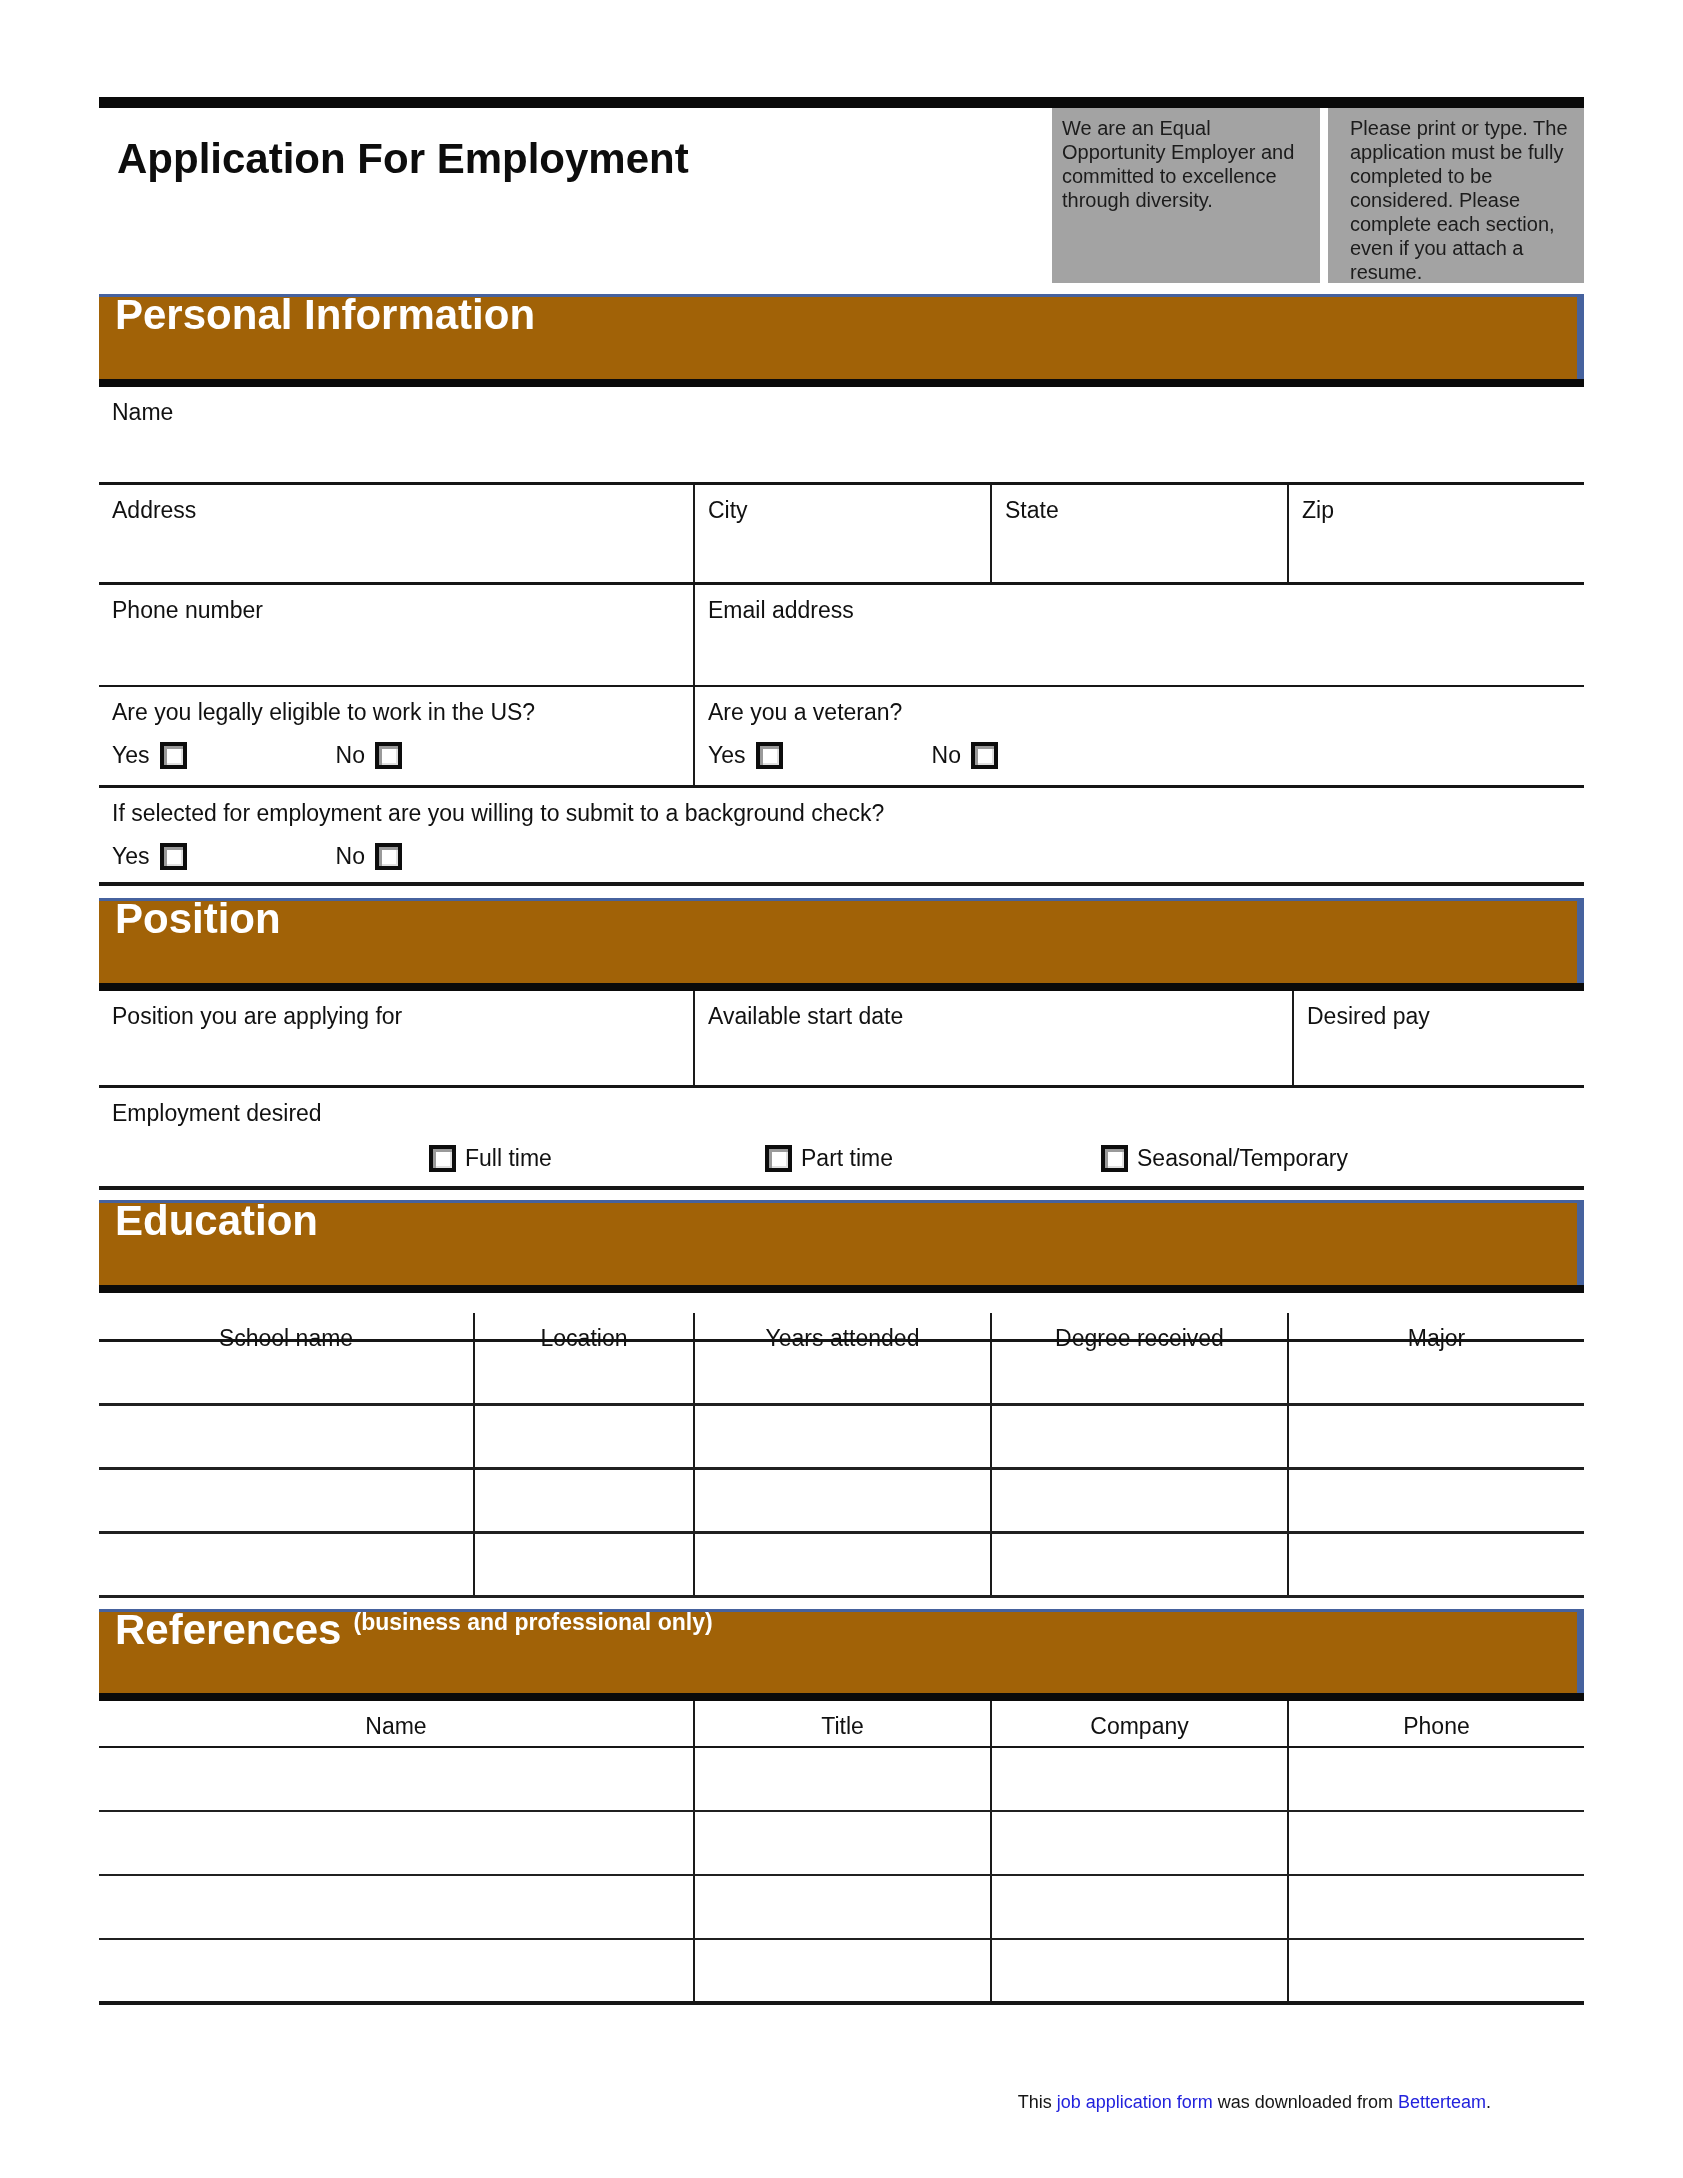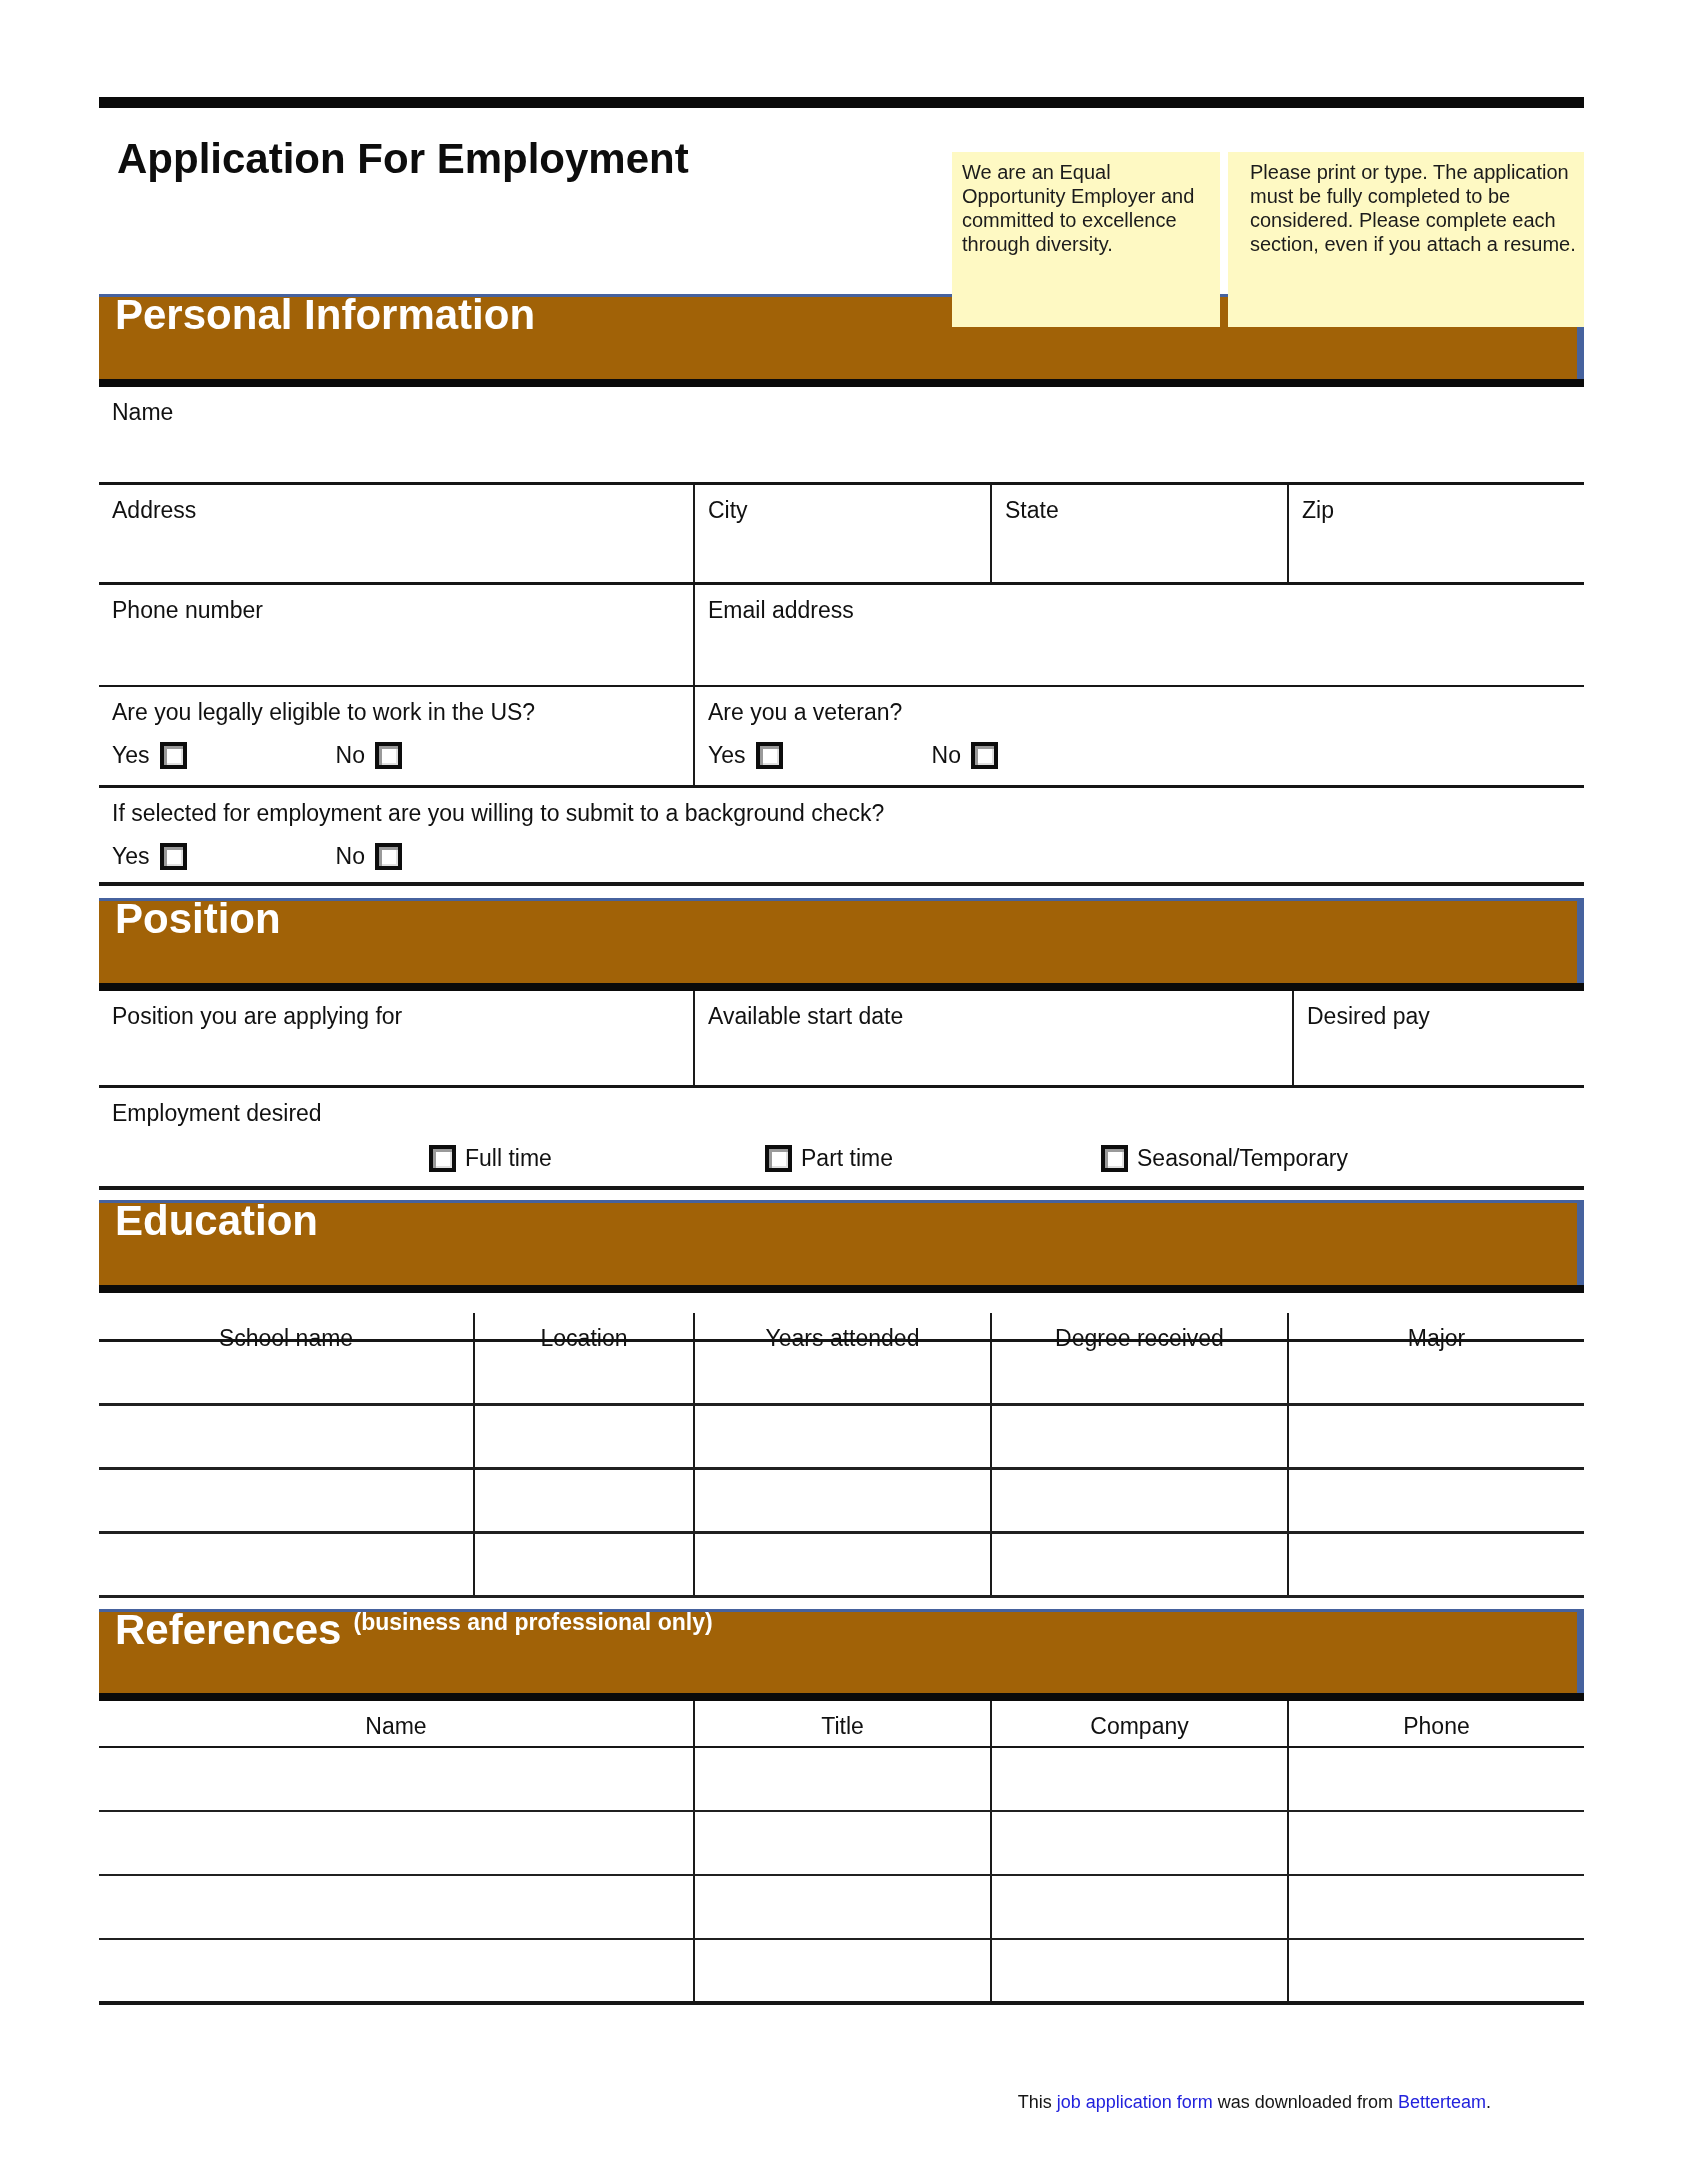--- a/index.html
+++ b/index.html
@@ -11,24 +11,24 @@
     overflow: hidden;
   }
   .content { margin-left: 99px; width: 1485px; }
 
   .topbar { margin-top: 97px; height: 11px; background: #0a0a0a; }
 
   .header-row { display: flex; height: 175px; }
   .title-area { flex: 1; padding: 27px 0 0 18px; }
   .page-title { font-size: 42px; font-weight: bold; letter-spacing: 0; color: #0d0d0d; }
 
-  .notice { background: #fef9c3; font-size: 20px; line-height: 24px; color: #1c1c1c; overflow: hidden; height: 175px; margin-top: 44px; }
+  .notice { background: #a3a3a3; font-size: 20px; line-height: 24px; color: #1c1c1c; overflow: hidden; height: 175px; }
   .notice-left  { width: 268px; padding: 8px 6px 0 10px; }
   .notice-gap   { width: 8px; }
-  .notice-right { width: 356px; padding: 8px 8px 12px 22px; }
+  .notice-right { width: 256px; padding: 8px 8px 12px 22px; }
 
   .section-bar {
     margin-top: 11px; height: 85px; background: #a16207;
     box-shadow: inset -7px 3px 0 #46629e;
     color: #ffffff; display: flex; align-items: flex-start;
     padding: 0 0 9px 16px;
   }
   .section-bar .bar-title { font-size: 42px; font-weight: bold; line-height: 1; }
   .section-bar .bar-subtitle { font-size: 23px; font-weight: bold; margin-left: 12px; padding-bottom: 4px; }
   .black-strip { height: 8px; background: #0a0a0a; }

